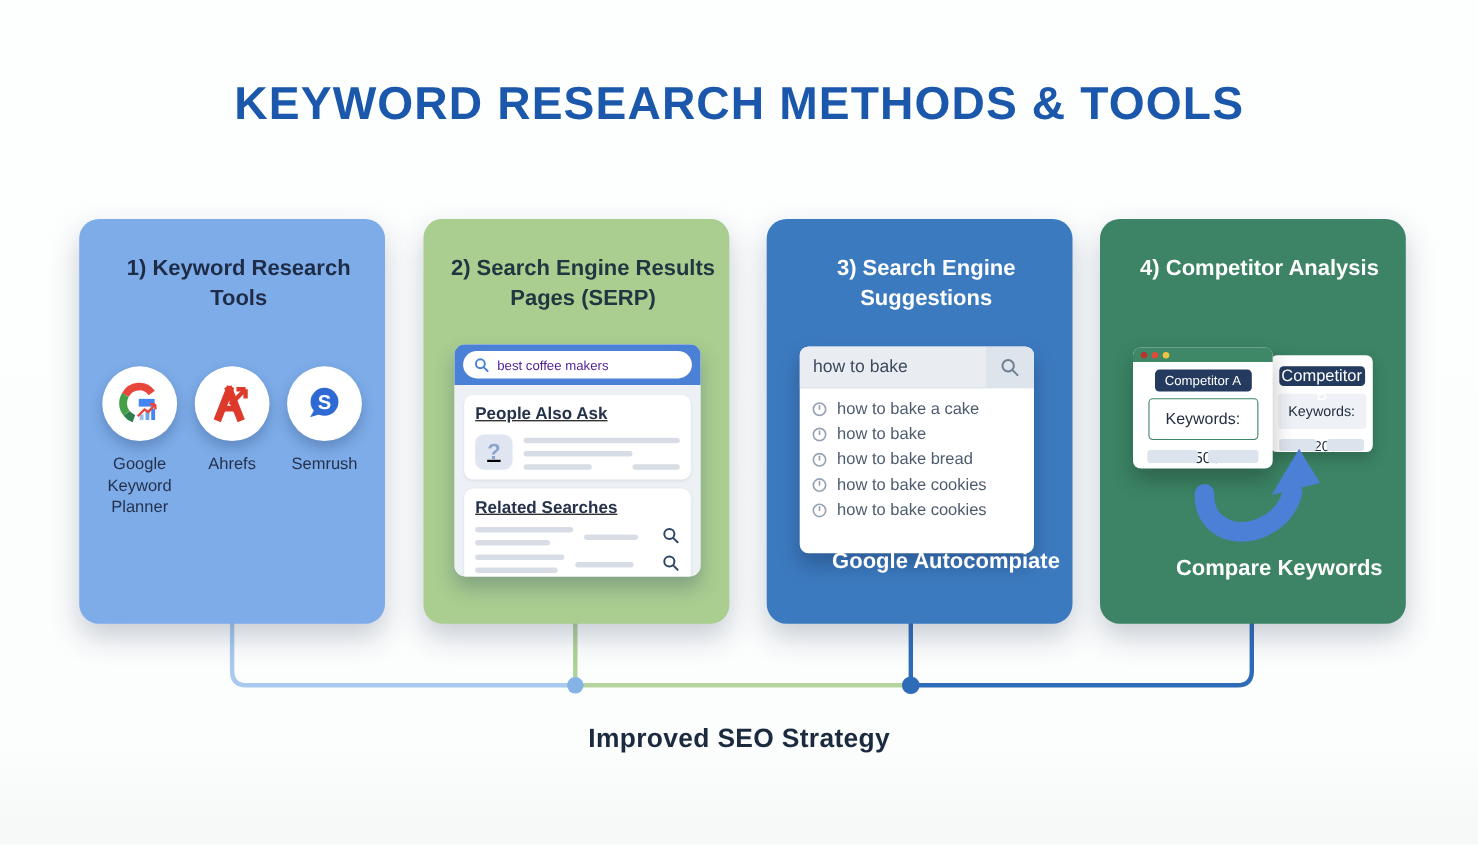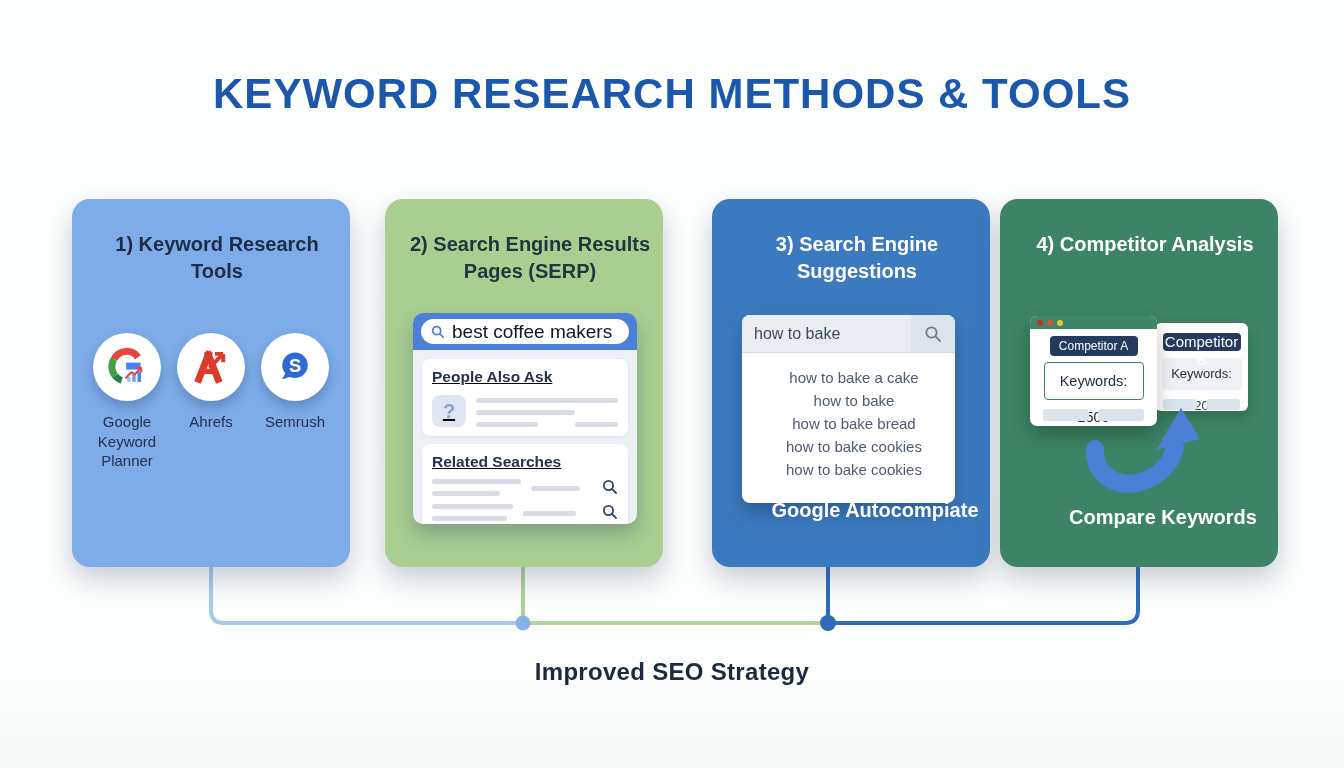--- a/index.html
+++ b/index.html
@@ -14,42 +14,42 @@
     font-size:42px; font-weight:bold; letter-spacing:1px; color:#1b58ac;
   }
   
   .connector { position:absolute; left:0; top:0; width:1344px; height:768px; }
   
   .card {
     position:absolute; top:199px; width:278px; height:368px; border-radius:18px;
     box-shadow:0 12px 26px rgba(45,65,95,.25);
   }
   .card1 { left:72px;  background:#7dace8; }
-  .card2 { left:385px; background:#a9ce90; }
-  .card3 { left:712px; background:#3c7abf; }
+  .card2 { left:385px; background:#a9ce90;border-radius:17px; }
+  .card3 { left:697px; background:#3c7abf; }
   .card4 { left:1000px;background:#3c8465; }
   .card-title { position:absolute; top:32px; left:0; width:100%; text-align:center;
     font-size:20px; font-weight:bold; line-height:1.35; }
   .card-title div { white-space:nowrap;padding-left:12px; }
   .card1 .card-title { color:#1e2c47; }
   .card2 .card-title { color:#213640; }
   .card3 .card-title, .card4 .card-title { color:#ffffff; }
   
   .tools-row { position:absolute; top:134px; left:0; width:100%; display:flex; justify-content:center; }
   .tool { width:84px; display:flex; flex-direction:column; align-items:center; }
   .tool-circle { width:68px; height:68px; border-radius:50%; background:#fff;
     box-shadow:0 6px 12px rgba(25,45,90,.28); display:flex; align-items:center; justify-content:center; }
   .tool-label { margin-top:11px; width:76px; text-align:center; font-size:15px; line-height:1.3; color:#25324e; }
   
   .serp-panel { position:absolute; left:28px; top:114px; width:224px; height:211px;
     border-radius:10px; background:#edf0f5; box-shadow:0 10px 18px rgba(35,60,95,.3); overflow:hidden; }
   .serp-header { height:37px; background:#4a80d6; display:flex; align-items:center; padding:0 8px; }
   .search-pill { height:25px; width:100%; background:#fff; border-radius:13px;
     display:flex; align-items:center; gap:7px; padding:0 10px; }
-  .search-pill span { font-size:19px; color:#0f172a; }
+  .search-pill span { font-size:12px; color:#4c1d95; }
   .serp-body { padding:9px; display:flex; flex-direction:column; gap:8px; }
   .mini-card { background:#fff; border-radius:8px; padding:9px 10px; box-shadow:0 1px 3px rgba(0,0,0,.07);text-decoration:underline; }
   .mini-title { font-size:15.5px; font-weight:bold; color:#26324a; }
   .paa-row { display:flex; gap:10px; margin-top:9px; align-items:flex-start; }
   .q-badge { width:34px; height:32px; flex:none; background:#dfe6f2; border-radius:8px;
     color:#8da4cc; font-weight:bold; font-size:20px; text-align:center; line-height:32px; }
   .sk-lines { flex:1; padding-top:3px; }
   .sk { height:5px; border-radius:3px; background:#d8dde5; }
   .sk + .sk, .sk-split { margin-top:7px; }
   .sk-split { display:flex; justify-content:space-between; }
@@ -58,21 +58,21 @@
   .rs-lines { flex:1; }
   .rs-pair { display:flex; gap:10px; }
   
   .ac-panel { position:absolute; left:30px; top:116px; width:213px; height:188px; background:#fff;
     border-radius:8px; box-shadow:0 10px 18px rgba(15,35,70,.32); overflow:hidden; }
   .ac-inputrow { display:flex; height:38px; border-bottom:1px solid #d4dce4; }
   .ac-input { flex:1; background:#e9edf2; display:flex; align-items:center; padding-left:12px;
     font-size:16px; color:#3d4a5e; }
   .ac-btn { width:44px; background:#dde4eb; display:flex; align-items:center; justify-content:center; }
   .ac-list { padding:7px 0 4px 11px; }
-  .ac-row { display:flex; align-items:center; gap:9px; height:23px; font-size:15px; color:#4d5b6e;flex-direction:column; }
+  .ac-row { display:flex; align-items:center; gap:9px; height:23px; font-size:15px; color:#4d5b6e; }
   .card-caption { position:absolute; left:0; width:100%; text-align:center;
     font-size:20px; font-weight:bold; color:#fff;margin-left:24px; }
   .caption3 { top:300px; }
   .caption4 { top:307px; }
   
   .win { position:absolute; background:#fff; }
   .win-back  { left:155px; top:124px; width:93px; height:88px; border-radius:6px;
     box-shadow:0 6px 14px rgba(0,0,0,.2); }
   .win-front { left:30px; top:117px; width:127px; height:110px; border-radius:7px;
     box-shadow:0 10px 20px rgba(0,0,0,.25); }

